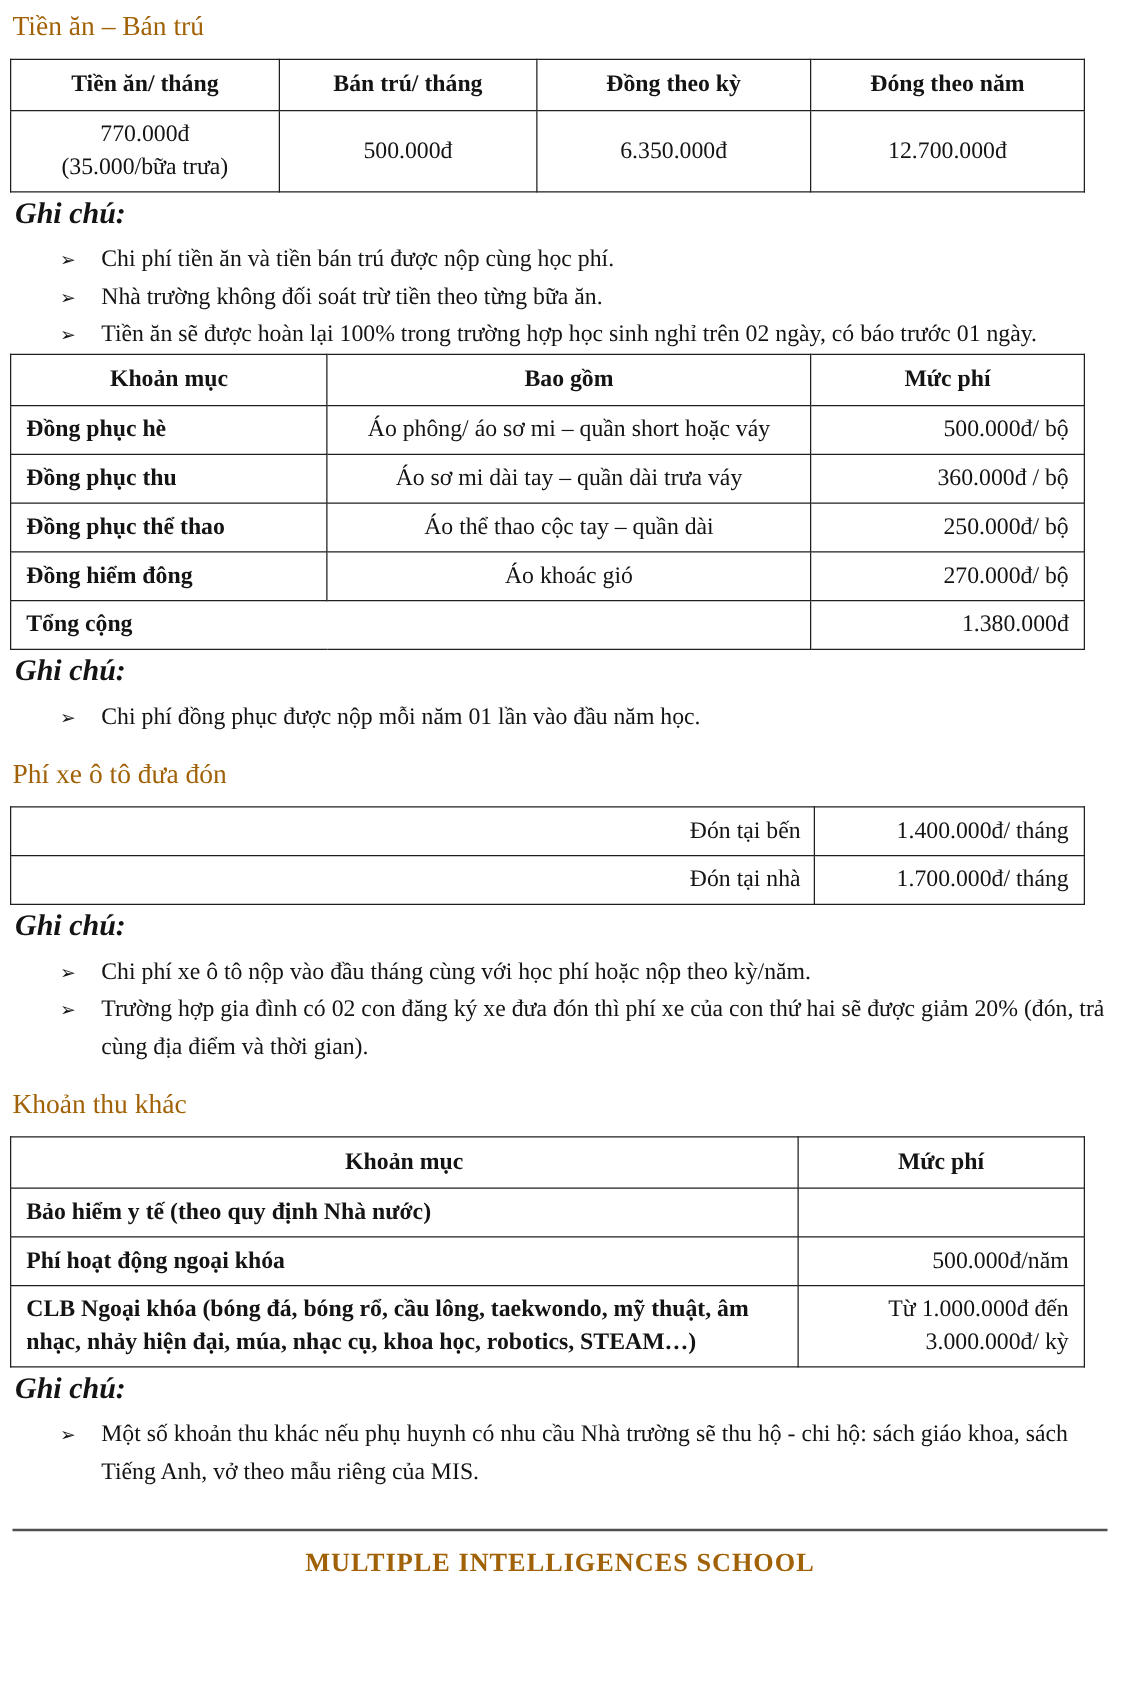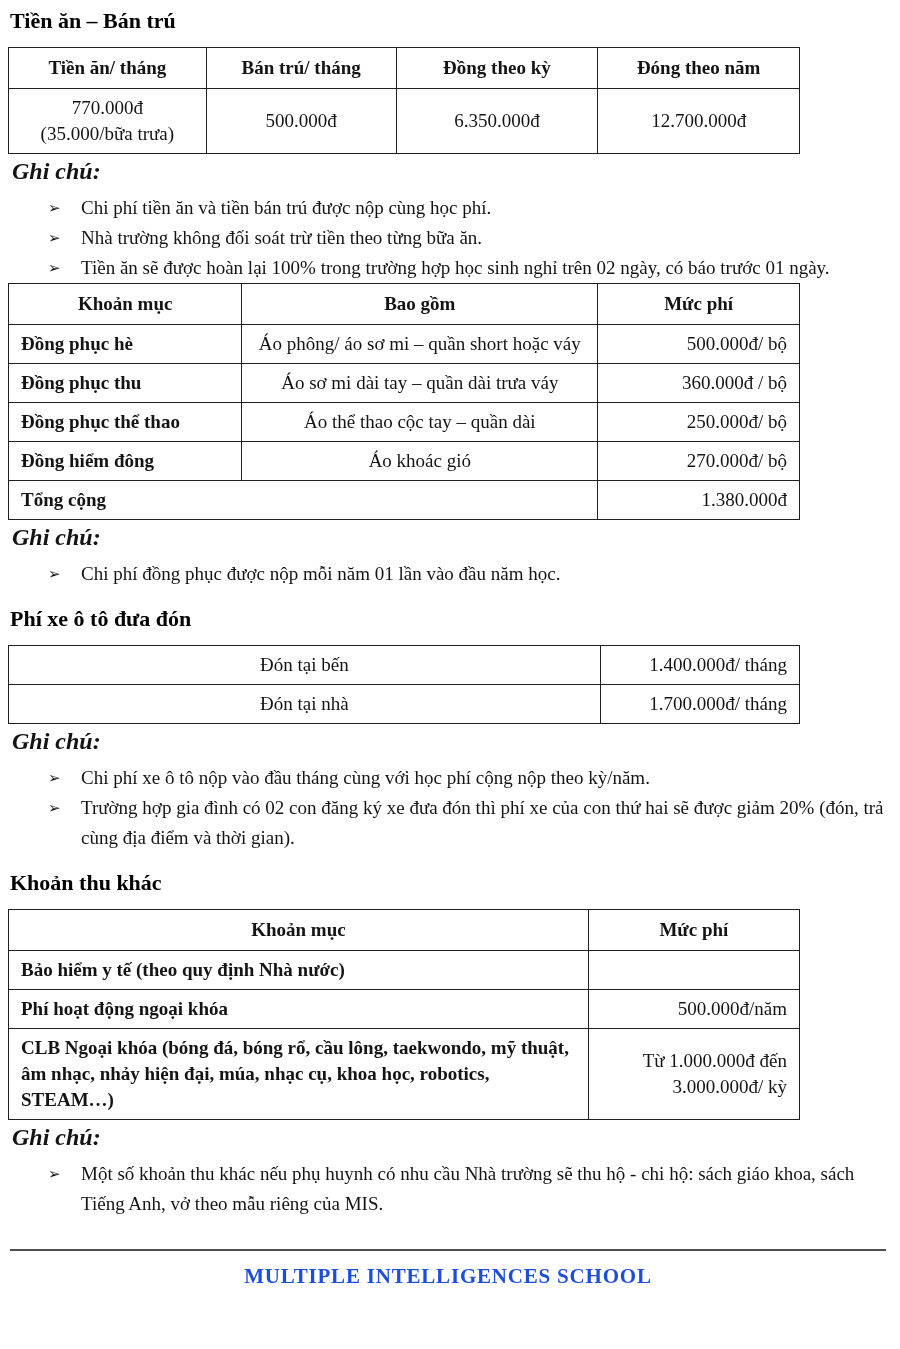--- a/index.html
+++ b/index.html
@@ -5,49 +5,49 @@
   html, body { margin:0; padding:0; background:#ffffff; }
   body {
     width: 900px;
     font-family: "Liberation Serif", "DejaVu Serif", serif;
     color: #141414;
     -webkit-font-smoothing: antialiased;
   }
   .page { padding: 8px 10px 0 8px; position: relative; }
 
   .section-title {
-    color: #000000;
+    color: #a16207;
     font-size: 22px;
     line-height: 26px;
-    font-weight: bold;
+    font-weight: normal;
     margin: 0 0 13px 2px;
   }
   .section-title.spaced { margin-top: 17px; }
 
   table.fee-table {
     border-collapse: collapse;
-    width: 792px;
+    width: 860px;
     table-layout: fixed;
     margin: 0 0 4px 0;
   }
   table.fee-table th, table.fee-table td {
     border: 1px solid #1f1f1f;
     font-size: 19px;
     line-height: 26px;
     padding: 6px 10px;
     vertical-align: middle;
     overflow: hidden;
   }
   table.fee-table th { font-weight: bold; text-align: center; padding: 7px 6px; }
   .c { text-align: center; }
   .l { text-align: left; padding-left: 12px !important; font-weight: bold; }
   .r { text-align: right; padding-right: 12px !important; }
   .preline { white-space: pre-line; margin-top: 16px; }
   .pad-tall td { padding-top: 12px; padding-bottom: 12px; }
-  .pad-mid td { padding-top: 9px; padding-bottom: 9px; }
+  .pad-mid td { padding-top: 9px; padding-bottom: 9px; text-align: right; }
   .pad-sm td { padding-top: 7px; padding-bottom: 7px; }
 
   .notes-label {
     font-size: 24px;
     font-weight: bold;
     font-style: italic;
     margin: 4px 0 0 4px;
     line-height: 26px;
   }
   .notes { margin: 9px 0 0 0; }
@@ -69,21 +69,21 @@
 
   .footer {
     margin-top: 30px;
     border-top: 2px solid #4f4f4f;
     margin-left: 2px;
     margin-right: 4px;
     padding: 13px 0 16px 0;
     text-align: center;
   }
   .footer .school-name {
-    color: #1d4ed8;
+    color: #a16207;
     font-size: 21px;
     font-weight: bold;
     letter-spacing: 0.8px;
   }
 </style>
 </head>
 <body>
 
 <div class="page">
 
@@ -192,21 +192,21 @@
       <tr class="pad-mid">
         <td class="c">Đón tại nhà</td>
         <td class="r">1.700.000đ/ tháng</td>
       </tr>
     </tbody>
       </table>
     <div class="notes-label">Ghi chú:</div>
     <div class="notes">
       <div class="note">
         <span class="bullet">➢</span>
-        <span class="txt">Chi phí xe ô tô nộp vào đầu tháng cùng với học phí cộng nộp theo kỳ/năm.</span>
+        <span class="txt">Chi phí xe ô tô nộp vào đầu tháng cùng với học phí hoặc nộp theo kỳ/năm.</span>
       </div>
       <div class="note">
         <span class="bullet">➢</span>
         <span class="txt">Trường hợp gia đình có 02 con đăng ký xe đưa đón thì phí xe của con thứ hai sẽ được giảm 20% (đón, trả cùng địa điểm và thời gian).</span>
       </div>
     </div>
   </div>
 
   <div>
     <div class="section-title spaced">Khoản thu khác</div>

